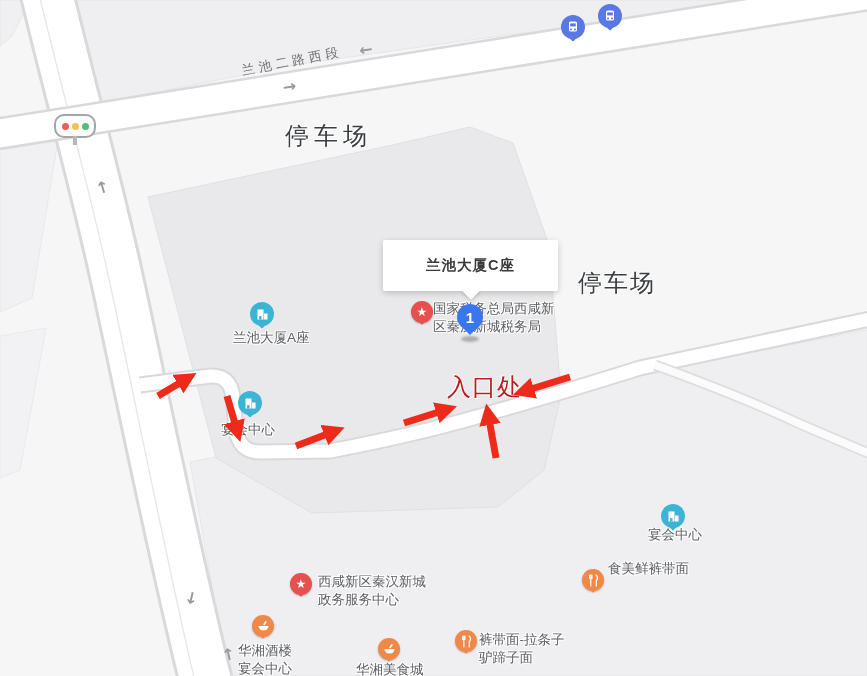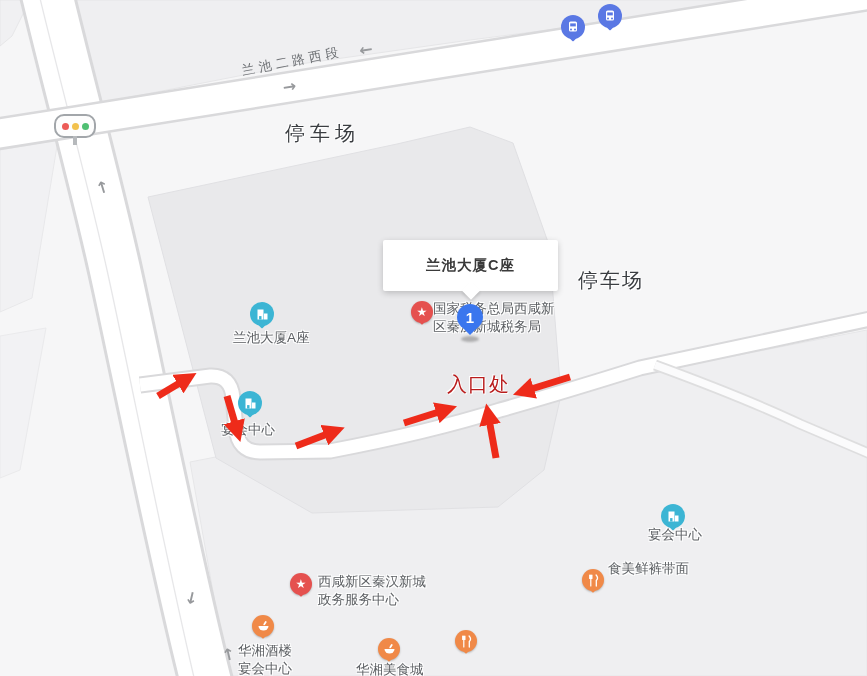--- a/index.html
+++ b/index.html
@@ -1,20 +1,20 @@
 <!DOCTYPE html>
 <html><head>
 <meta charset="utf-8">
 <style>
   html,body{margin:0;padding:0;background:#fff;}
   .stage{position:relative;width:867px;height:676px;overflow:hidden;
          background:#f6f6f7;font-family:"Liberation Sans","DejaVu Sans",sans-serif;}
   .basemap{position:absolute;left:0;top:0;z-index:0;}
   
-  .area-label{position:absolute;z-index:4;color:#3a3d41;font-size:20px;letter-spacing:5px;
+  .area-label{position:absolute;z-index:4;color:#3a3d41;font-size:24px;letter-spacing:5px;
               white-space:nowrap;text-shadow:0 0 2px #fff,1px 1px 0 #fff,-1px -1px 0 #fff;}
   .road-label{position:absolute;z-index:3;color:#6e7175;font-size:13px;letter-spacing:4px;
               white-space:nowrap;transform:rotate(-11deg);transform-origin:left center;}
   .poi-label{position:absolute;z-index:6;color:#5d6064;font-size:13.5px;line-height:18px;
              white-space:pre-line;
              text-shadow:0 0 2px #fff,1px 1px 0 #fff,-1px -1px 0 #fff,1px -1px 0 #fff,-1px 1px 0 #fff;}
   
   .pin,.dot{position:absolute;z-index:10;border-radius:50%;display:flex;align-items:center;justify-content:center;}
   .pin{width:22px;height:22px;box-shadow:0 1px 2px rgba(0,0,0,.25);}
   .pin::after{content:"";position:absolute;left:50%;top:13px;width:9px;height:9px;background:inherit;
@@ -161,20 +161,22 @@
     </svg>
   </div>
   <div class="poi-label" style="left:608px;top:560px">食美鲜裤带面</div>
 
   <div class="pin orange" style="left:455px;top:630px">
     <svg width="15" height="15" viewBox="-7.5 -7.5 15 15">
       <path d="M-3.8,-5.5 v3.5 M-1.6,-5.5 v3.5 M-2.7,-5.5 v11 M-3.8,-2 h2.2" stroke="#fff" stroke-width="1.2" fill="none" stroke-linecap="round"></path>
       <path d="M2.6,-5.5 c1.8,2 1.8,4 0.2,5.5 v5.5" stroke="#fff" stroke-width="1.3" fill="none" stroke-linecap="round"></path>
     </svg>
   </div>
+  <div class="poi-label" style="left:479px;top:631px">裤带面-拉条子
+驴蹄子面</div>
 
   <div class="pin orange" style="left:252px;top:615px">
     <svg width="15" height="15" viewBox="-7.5 -7.5 15 15">
       <path d="M-5,-0.5 a5,4.6 0 0 0 10,0 z" fill="#fff"></path>
       <rect x="0.6" y="-5.6" width="1.8" height="4.6" rx="0.9" fill="#fff" transform="rotate(32 1.5 -3.3)"></rect>
     </svg>
   </div>
   <div class="poi-label" style="left:238px;top:642px">华湘酒楼
 宴会中心</div>
 

